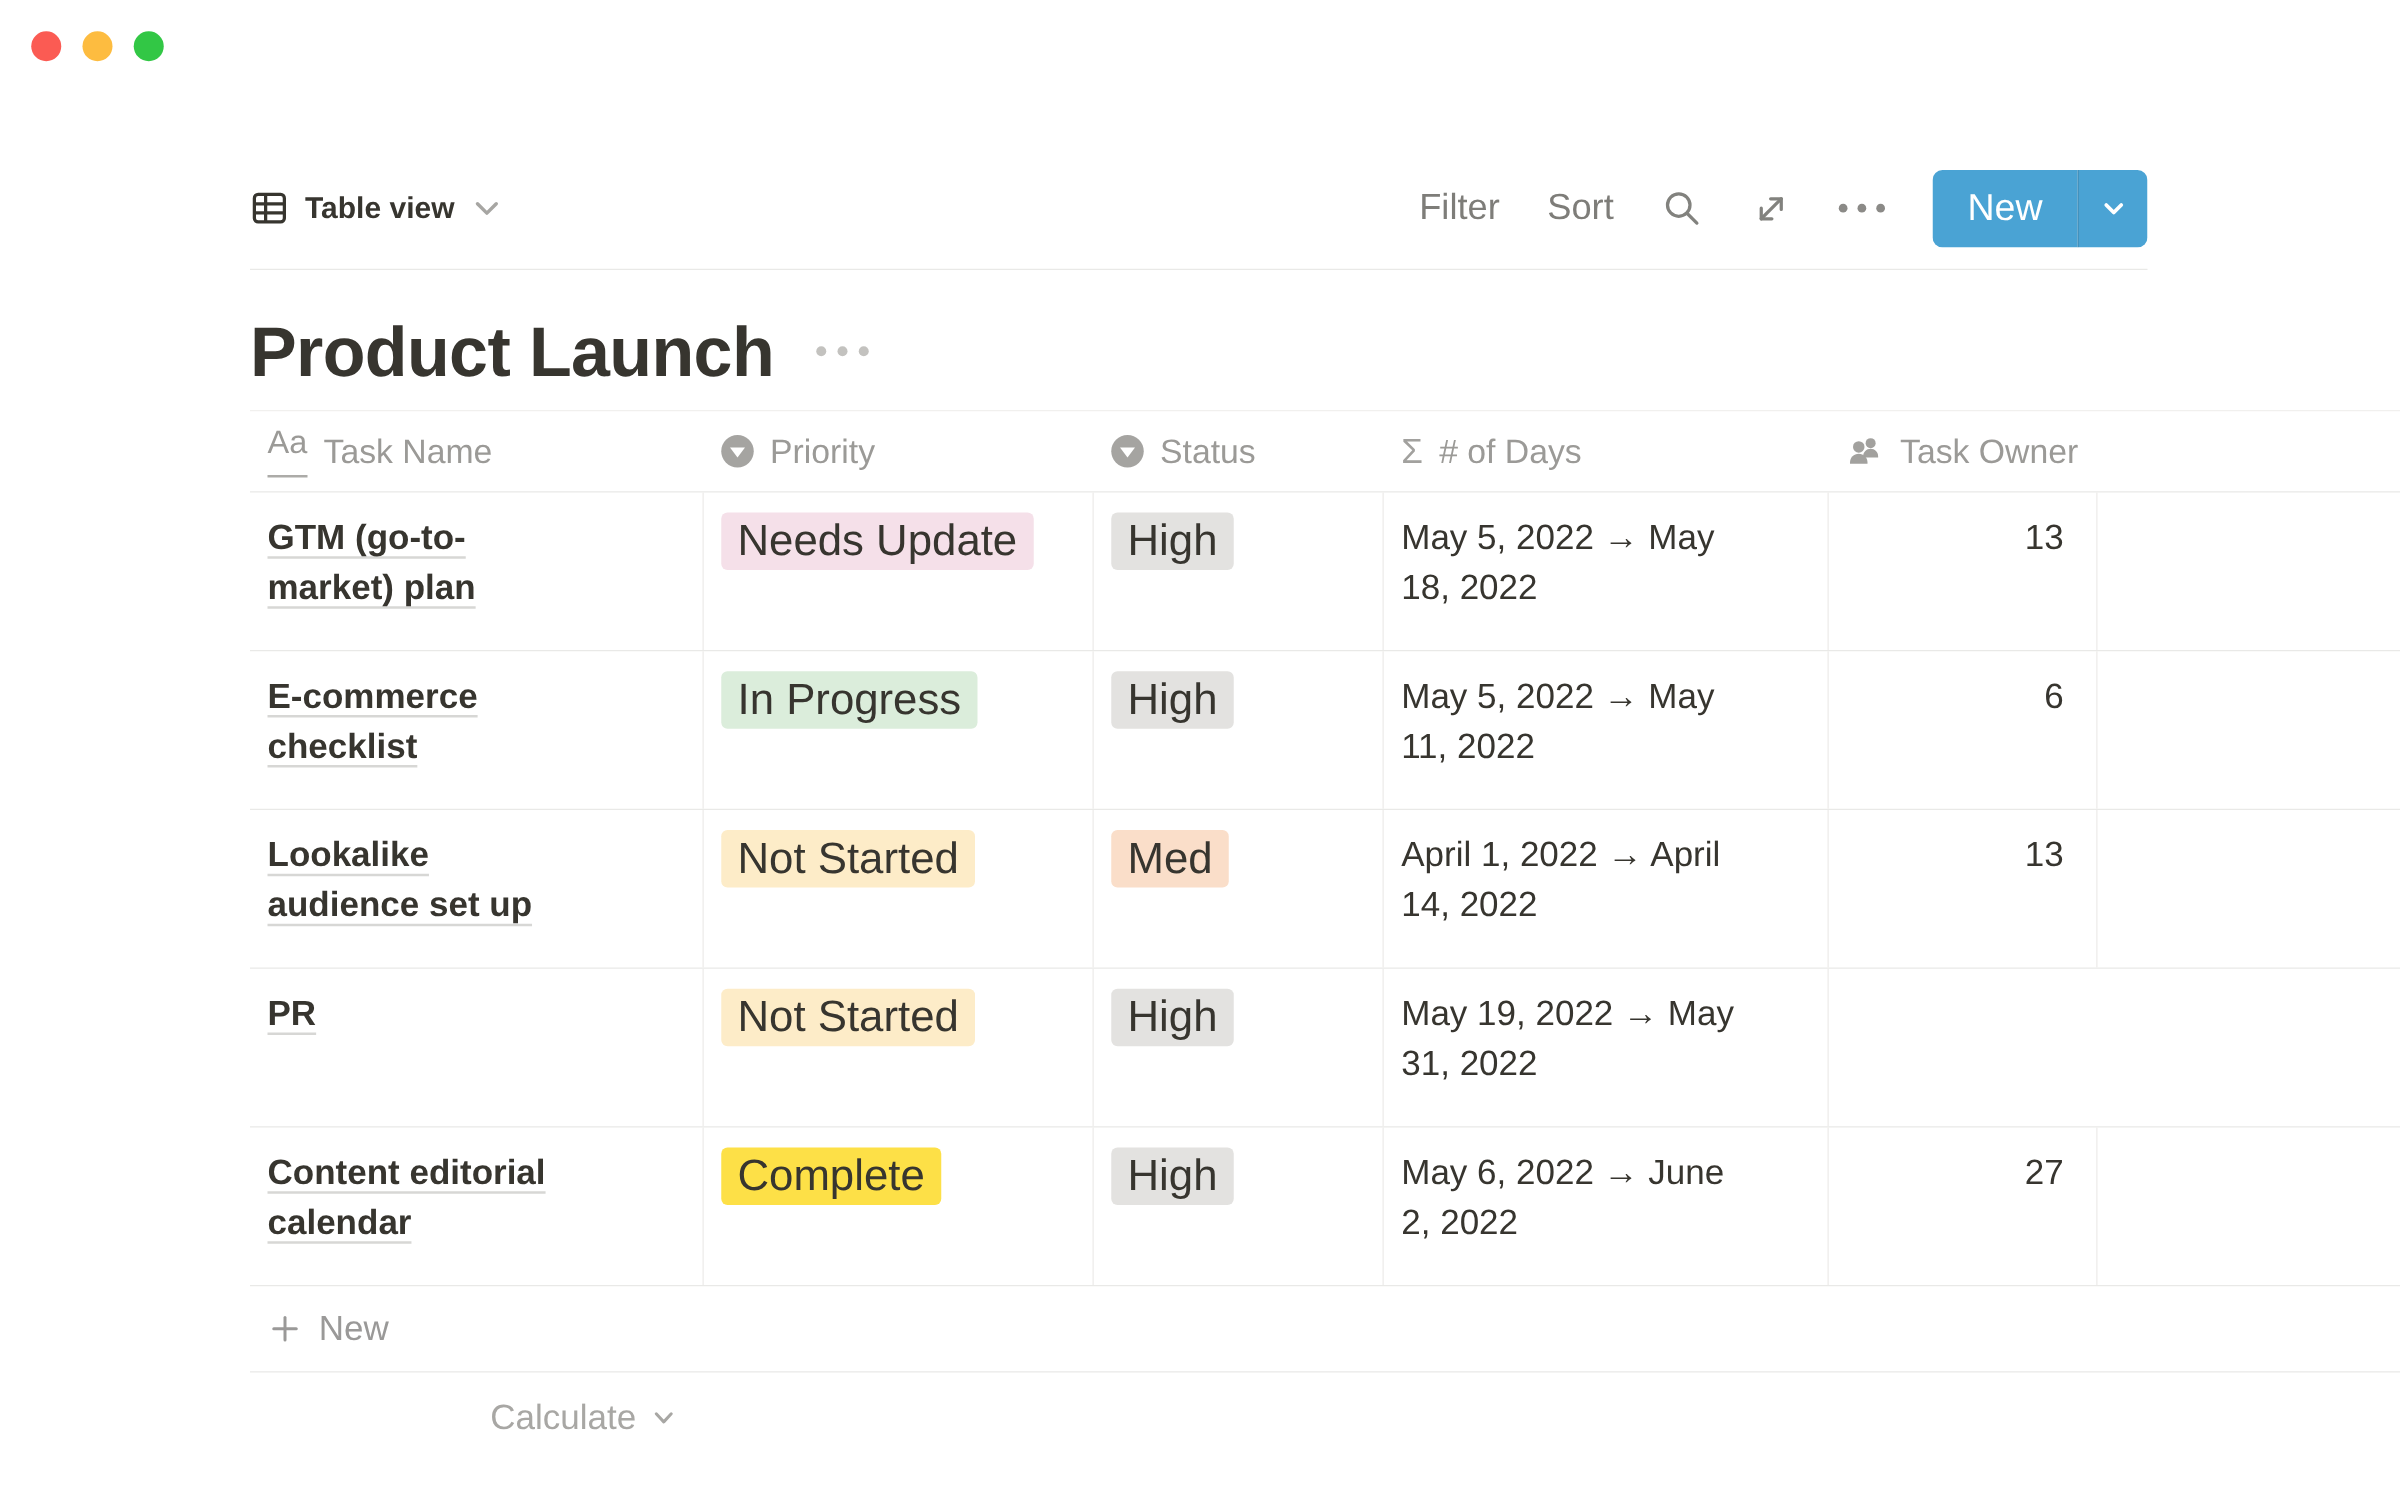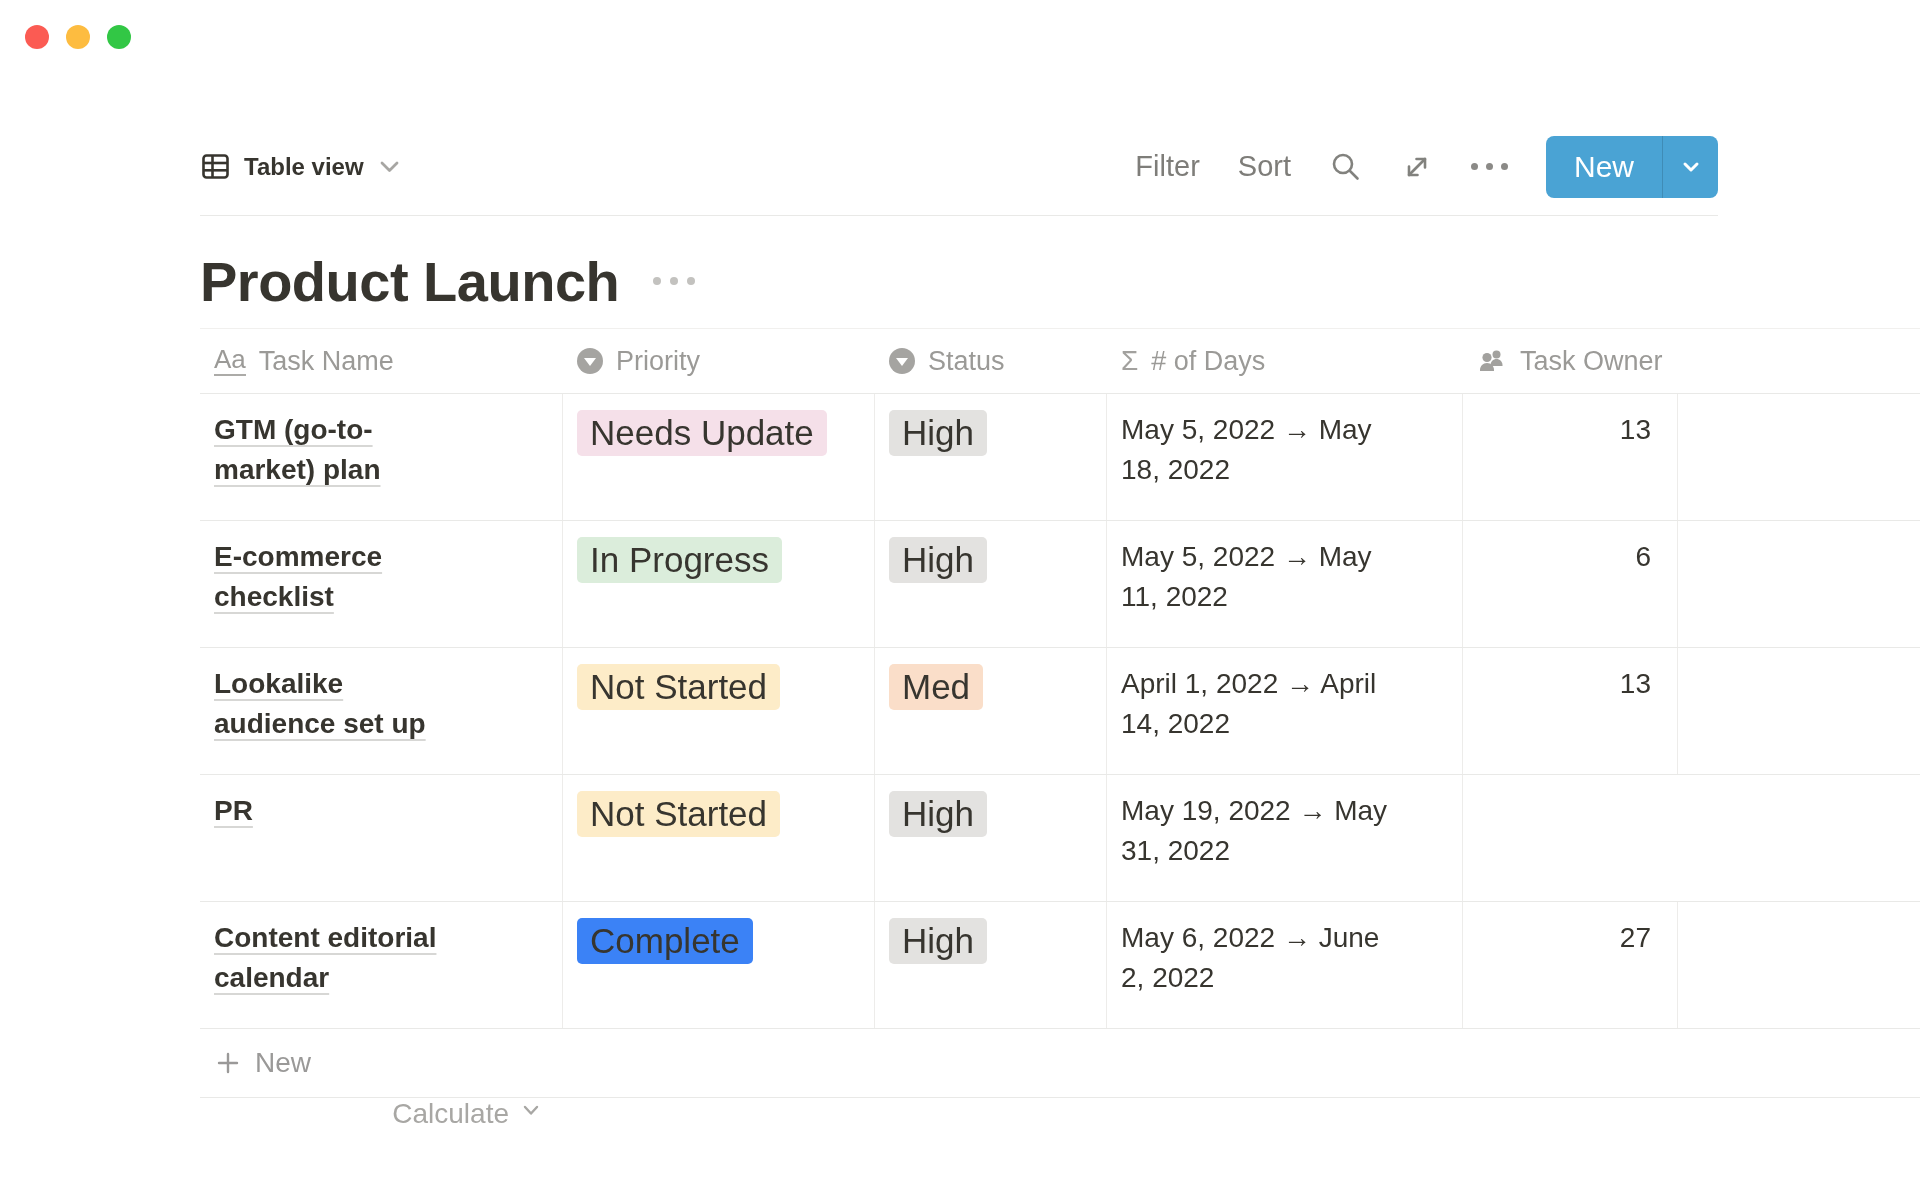--- a/index.html
+++ b/index.html
@@ -35,21 +35,21 @@
   .title-dots { display:flex; gap:9px; }
   .title-dots i { width:8px; height:8px; border-radius:50%; background:#C3C2BF; }
 
   
   .tbl { margin-top:18px; width:1720px; }
   .thead, .trow { display:grid; grid-template-columns:363px 312px 232px 356px 215px minmax(0,1fr); }
   .thead { height:66px; border-top:1px solid #F1F0EE; border-bottom:1px solid #E9E9E7; }
   .hcell { display:flex; align-items:center; gap:13px; padding:0 14px; color:#9B9A97;
            font-size:27px; overflow:hidden; white-space:nowrap; cursor:pointer; }
   .aa-icon { font-size:26px; color:#9B9A97; border-bottom:2px solid #ACABA8;
-             line-height:1; padding-bottom:2px; }
+             line-height:1; padding-bottom:14px; }
   .select-icon { width:26px; height:26px; min-width:26px; border-radius:50%; background:#A5A4A1;
                  position:relative; }
   .select-icon::after { content:""; position:absolute; left:50%; top:50%;
                         transform:translate(-50%,-38%);
                         border-left:6px solid transparent; border-right:6px solid transparent;
                         border-top:8px solid #fff; }
   .sum-icon { font-size:28px; color:#A2A19E; line-height:1; }
 
   .trow { height:127px; border-bottom:1px solid #E9E9E7; }
   .cell { padding:16px 14px; font-size:28px; line-height:40px; overflow:hidden; }
@@ -58,21 +58,21 @@
                text-decoration:underline; text-decoration-thickness:2px;
                text-underline-offset:6px; text-decoration-color:rgba(55,53,47,0.20); }
   .badge { display:inline-block; padding:3px 13px; border-radius:5px; font-size:35px;
            line-height:40px; white-space:nowrap; }
   .timeline-text { display:inline-block; max-width:272px; }
   .cell.days { text-align:right; padding-right:26px; }
 
   .newrow { height:69px; width:1720px; display:flex; align-items:center; gap:13px;
             padding-left:14px; border-bottom:1px solid #E9E9E7; color:#9A9998;
             font-size:28px; cursor:pointer; }
-  .calcrow { width:363px; height:72px; display:flex; align-items:flex-start;
+  .calcrow { width:363px; height:72px; display:flex; align-items:center;
              justify-content:flex-end; padding-right:20px; gap:10px; color:#A8A7A4;
              font-size:28px; cursor:pointer; }
 
   svg { display:block; }
 </style>
 </head>
 <body>
 
 <div>
 
@@ -205,21 +205,21 @@
       <div class="trow">
         <div class="cell"><span class="task-text">PR</span></div>
         <div class="cell"><span class="badge" style="background: rgb(253, 236, 200);">Not Started</span></div>
         <div class="cell"><span class="badge" style="background: rgb(227, 226, 224);">High</span></div>
         <div class="cell"><span class="timeline-text">May 19, 2022 → May 31, 2022</span></div>
         <div class="cell"></div>
       </div>
 
       <div class="trow">
         <div class="cell"><span class="task-text">Content editorial calendar</span></div>
-        <div class="cell"><span class="badge" style="background: #3b82f6;">Complete</span></div>
+        <div class="cell"><span class="badge" style="background: #fde047;">Complete</span></div>
         <div class="cell"><span class="badge" style="background: rgb(227, 226, 224);">High</span></div>
         <div class="cell"><span class="timeline-text">May 6, 2022 → June 2, 2022</span></div>
         <div class="cell days"><span>27</span></div>
         <div class="cell"></div>
       </div>
 
       <div class="newrow">
         <span>
           <svg width="28" height="28" viewBox="0 0 28 28">
             <line x1="14" y1="5" x2="14" y2="23" stroke="#9A9998" stroke-width="2.4" stroke-linecap="round"></line>

